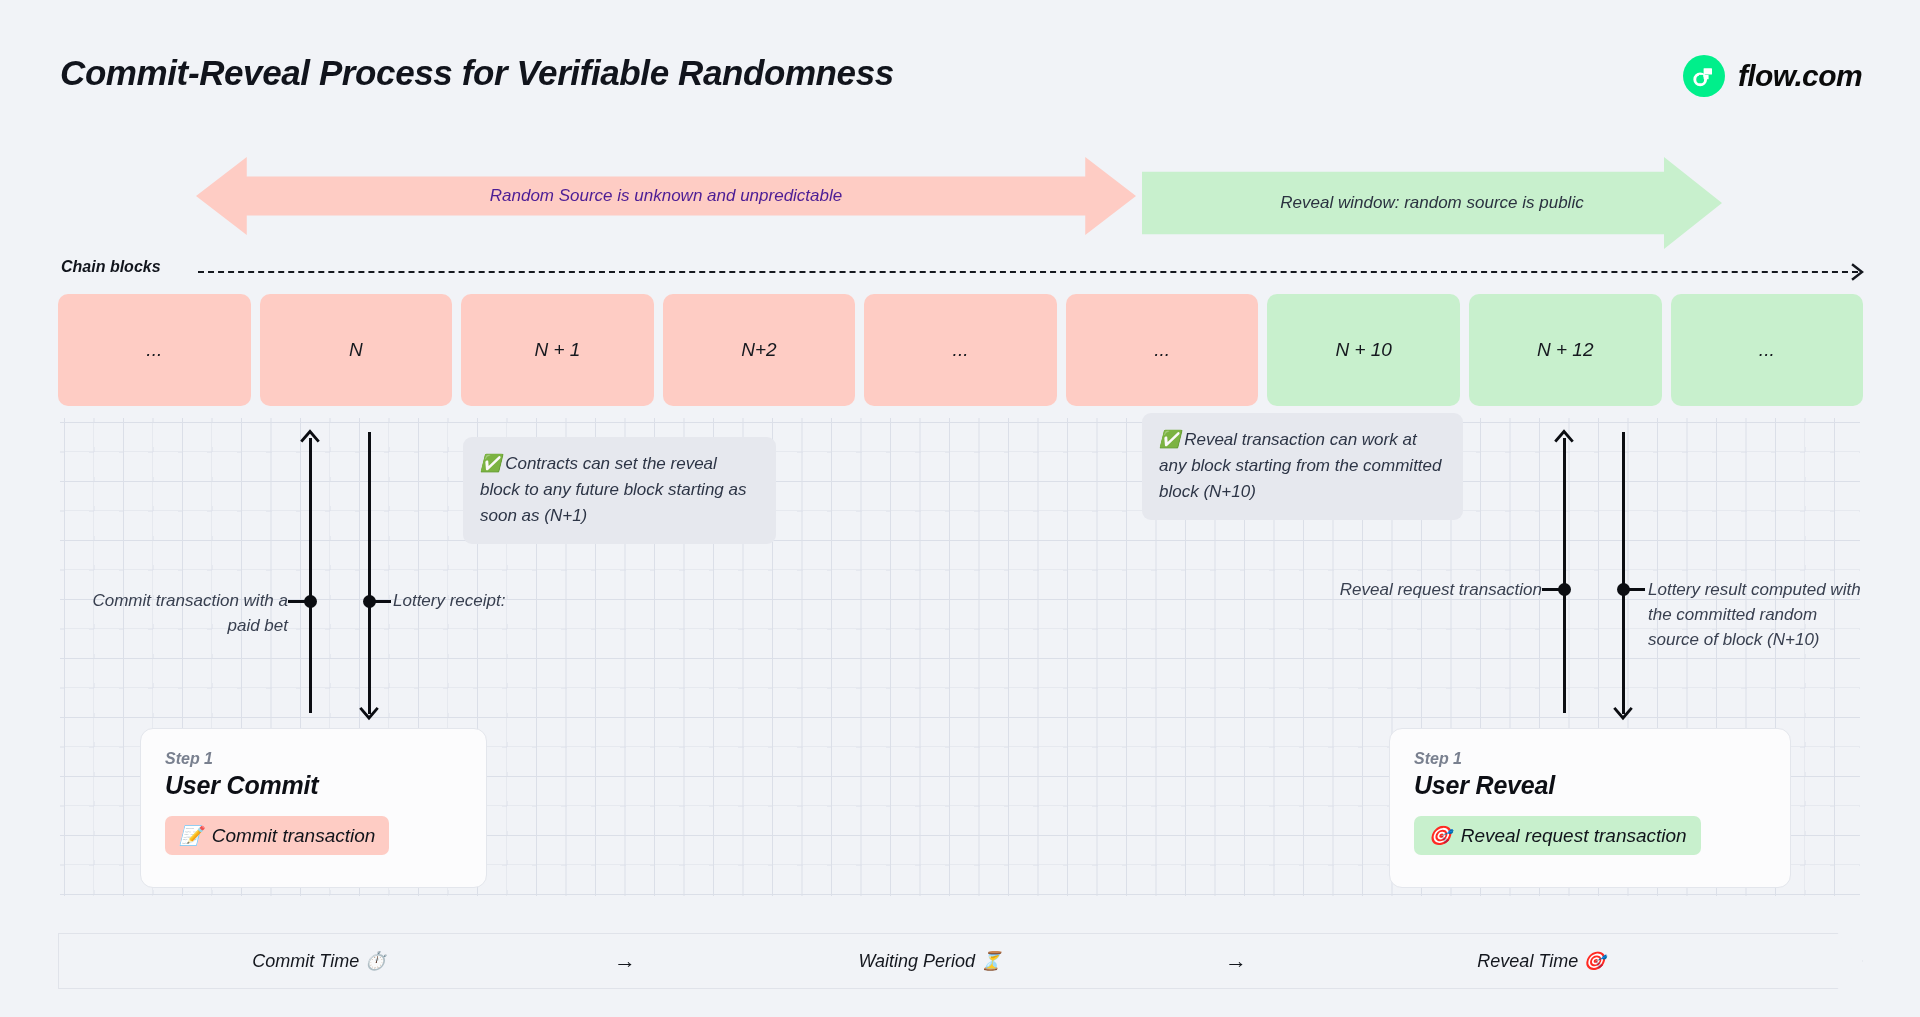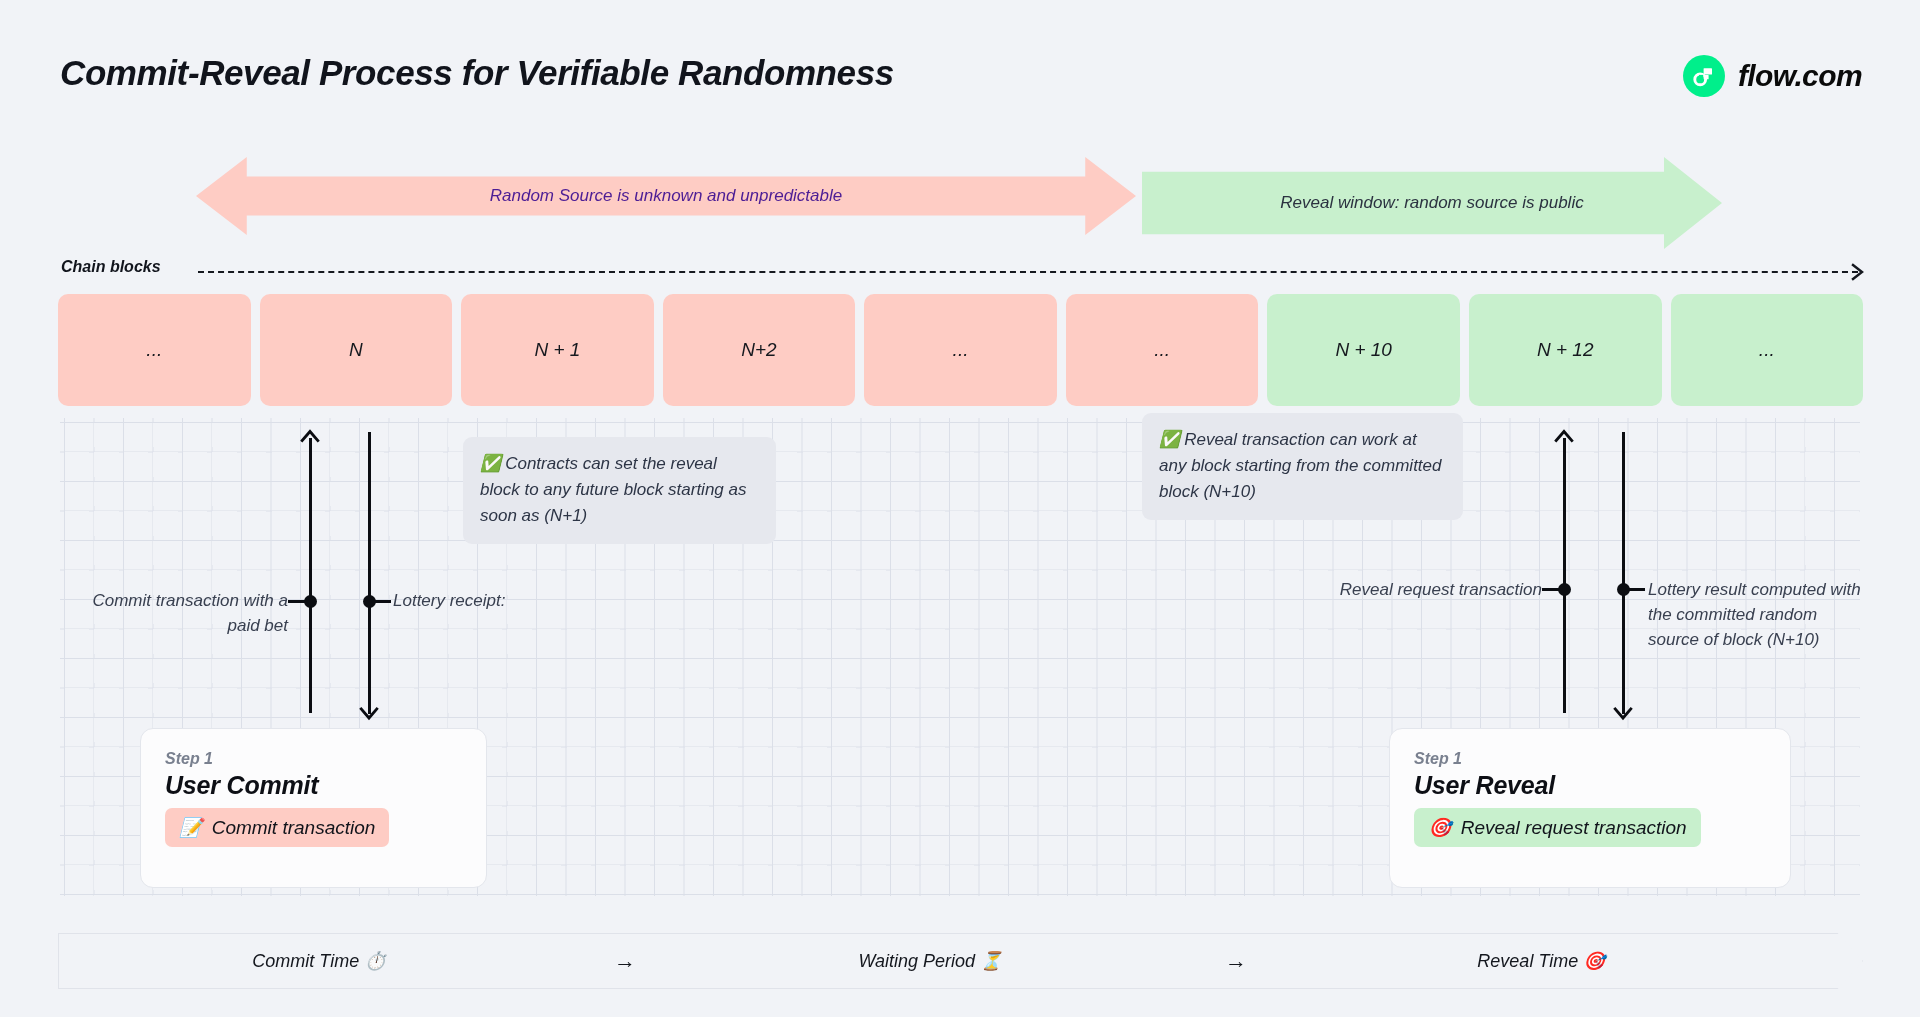--- a/index.html
+++ b/index.html
@@ -230,21 +230,21 @@
   .step-kicker {
     font-size: 16px;
     font-weight: 700;
     color: #79808F;
     margin-bottom: 3px;
   }
   .step-title {
     font-size: 25px;
     font-weight: 700;
     color: #0D0F15;
-    margin-bottom: 8px;
+    margin-bottom: 16px;
     letter-spacing: -0.2px;
   }
   .step-chip {
     display: inline-flex;
     align-items: center;
     gap: 9px;
     border-radius: 7px;
     padding: 8px 14px;
     font-size: 19px;
     color: #11141B;

